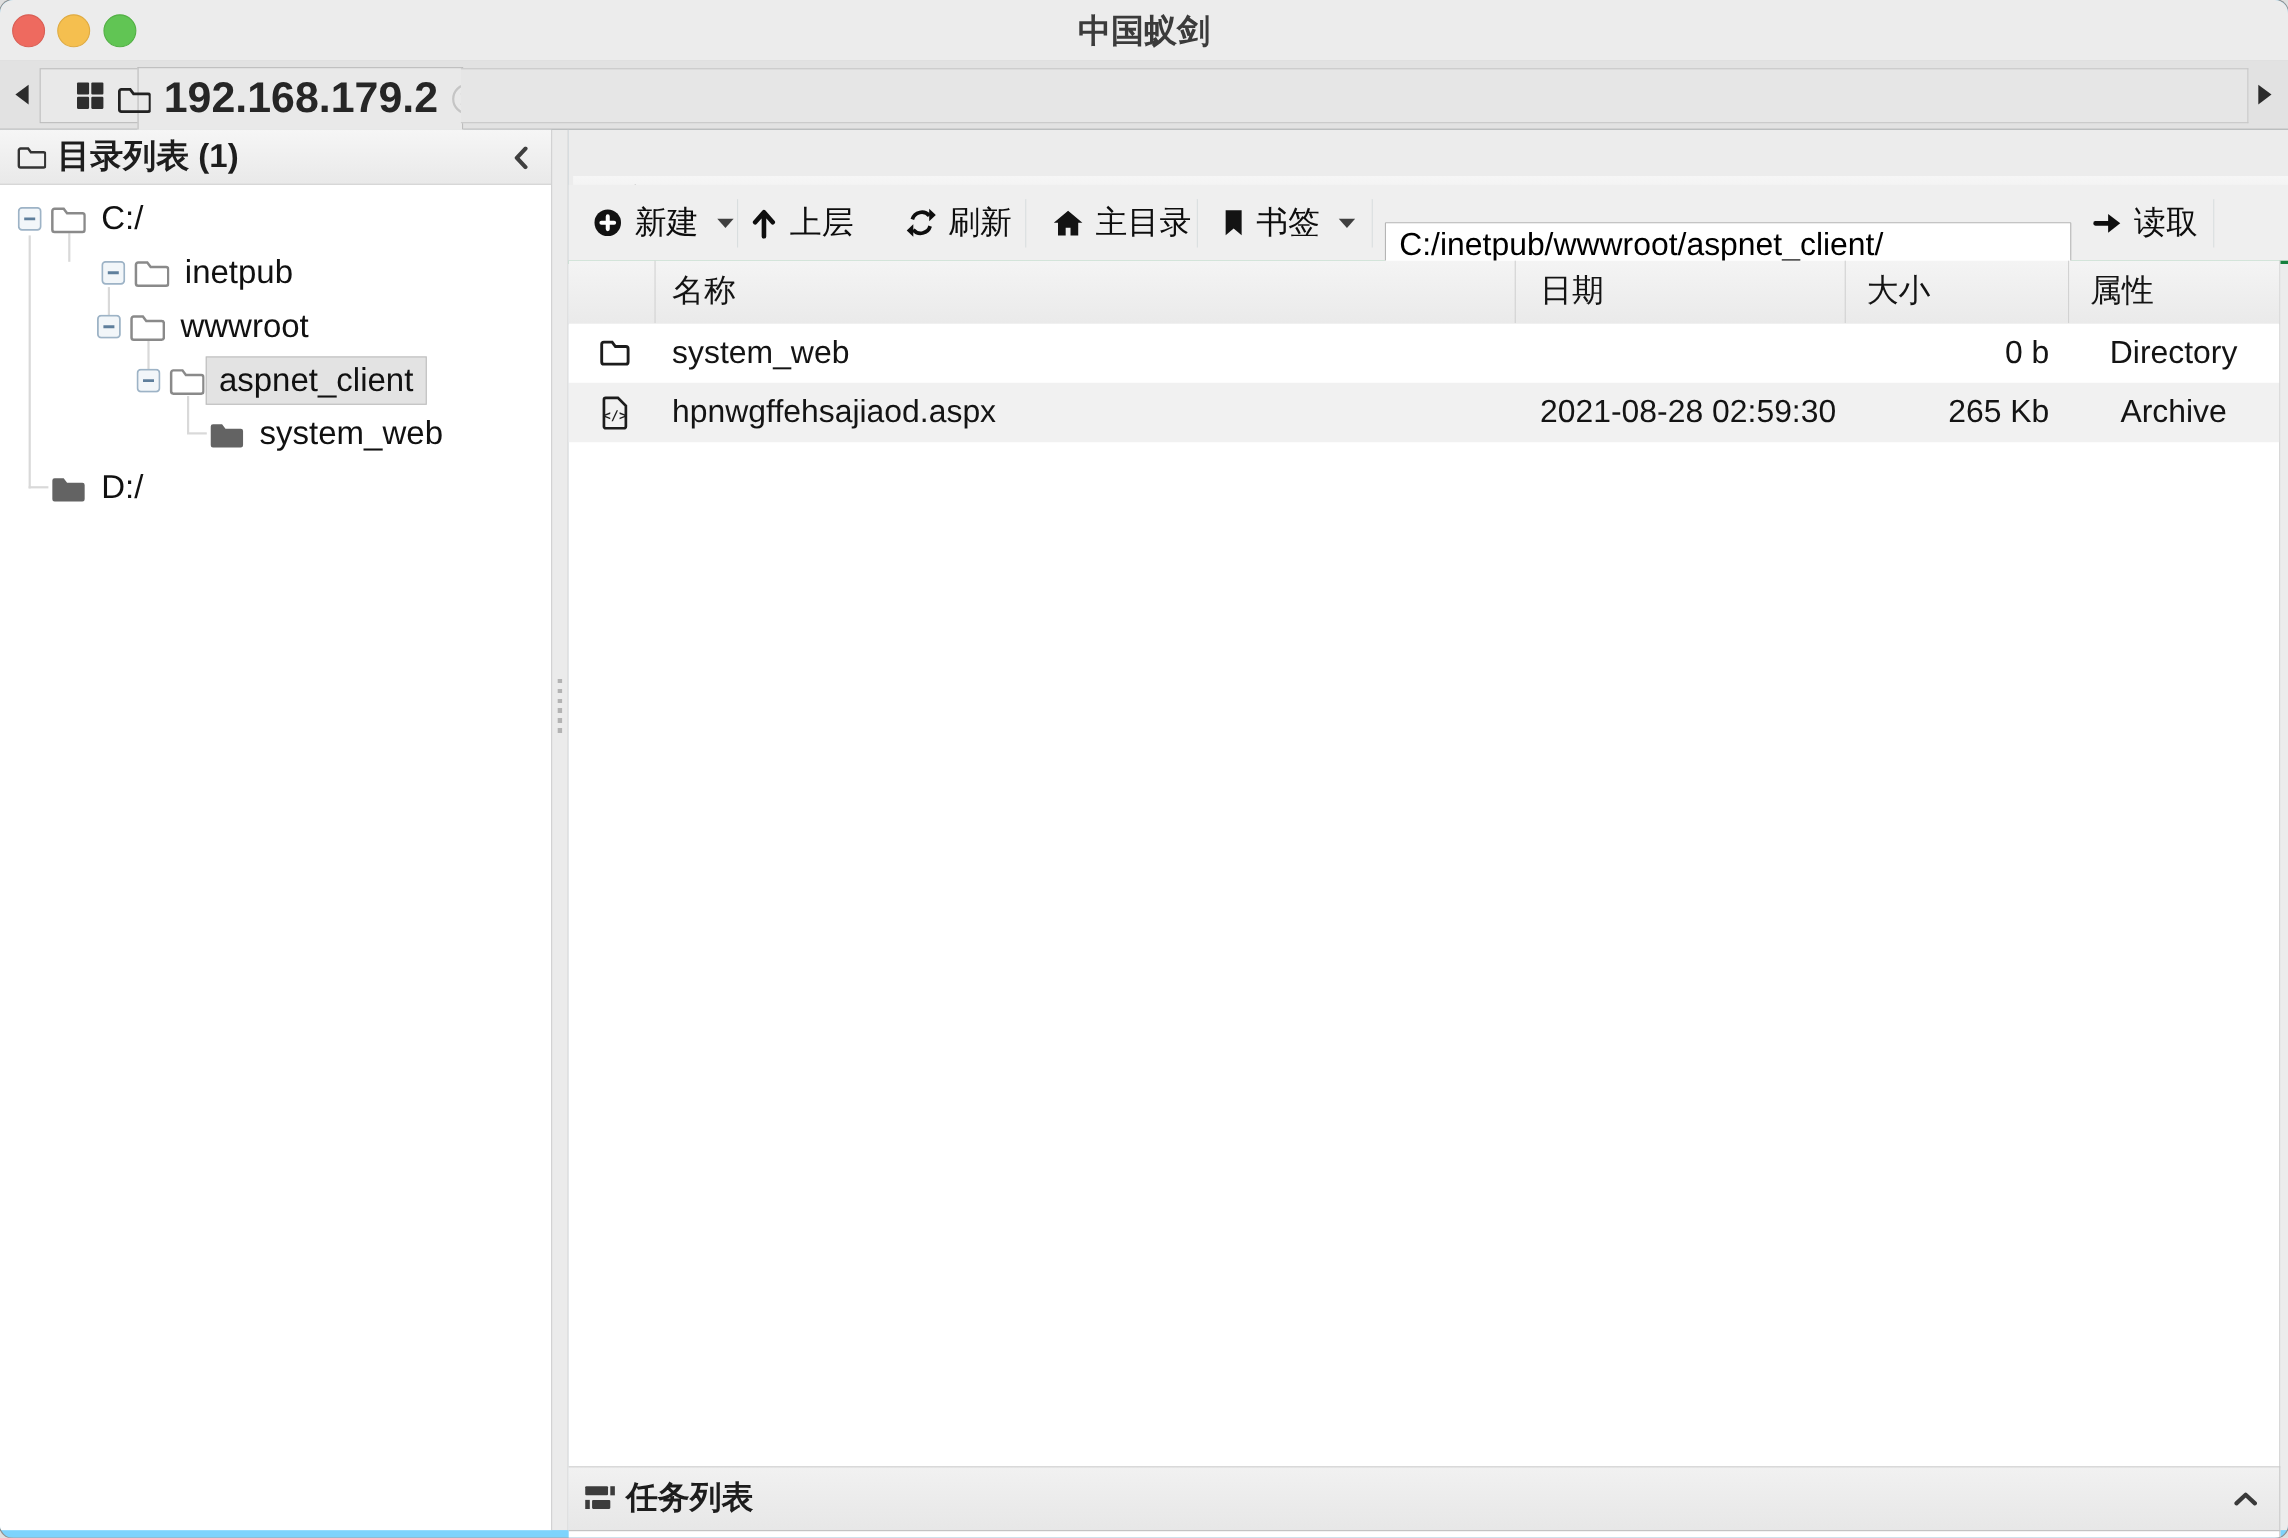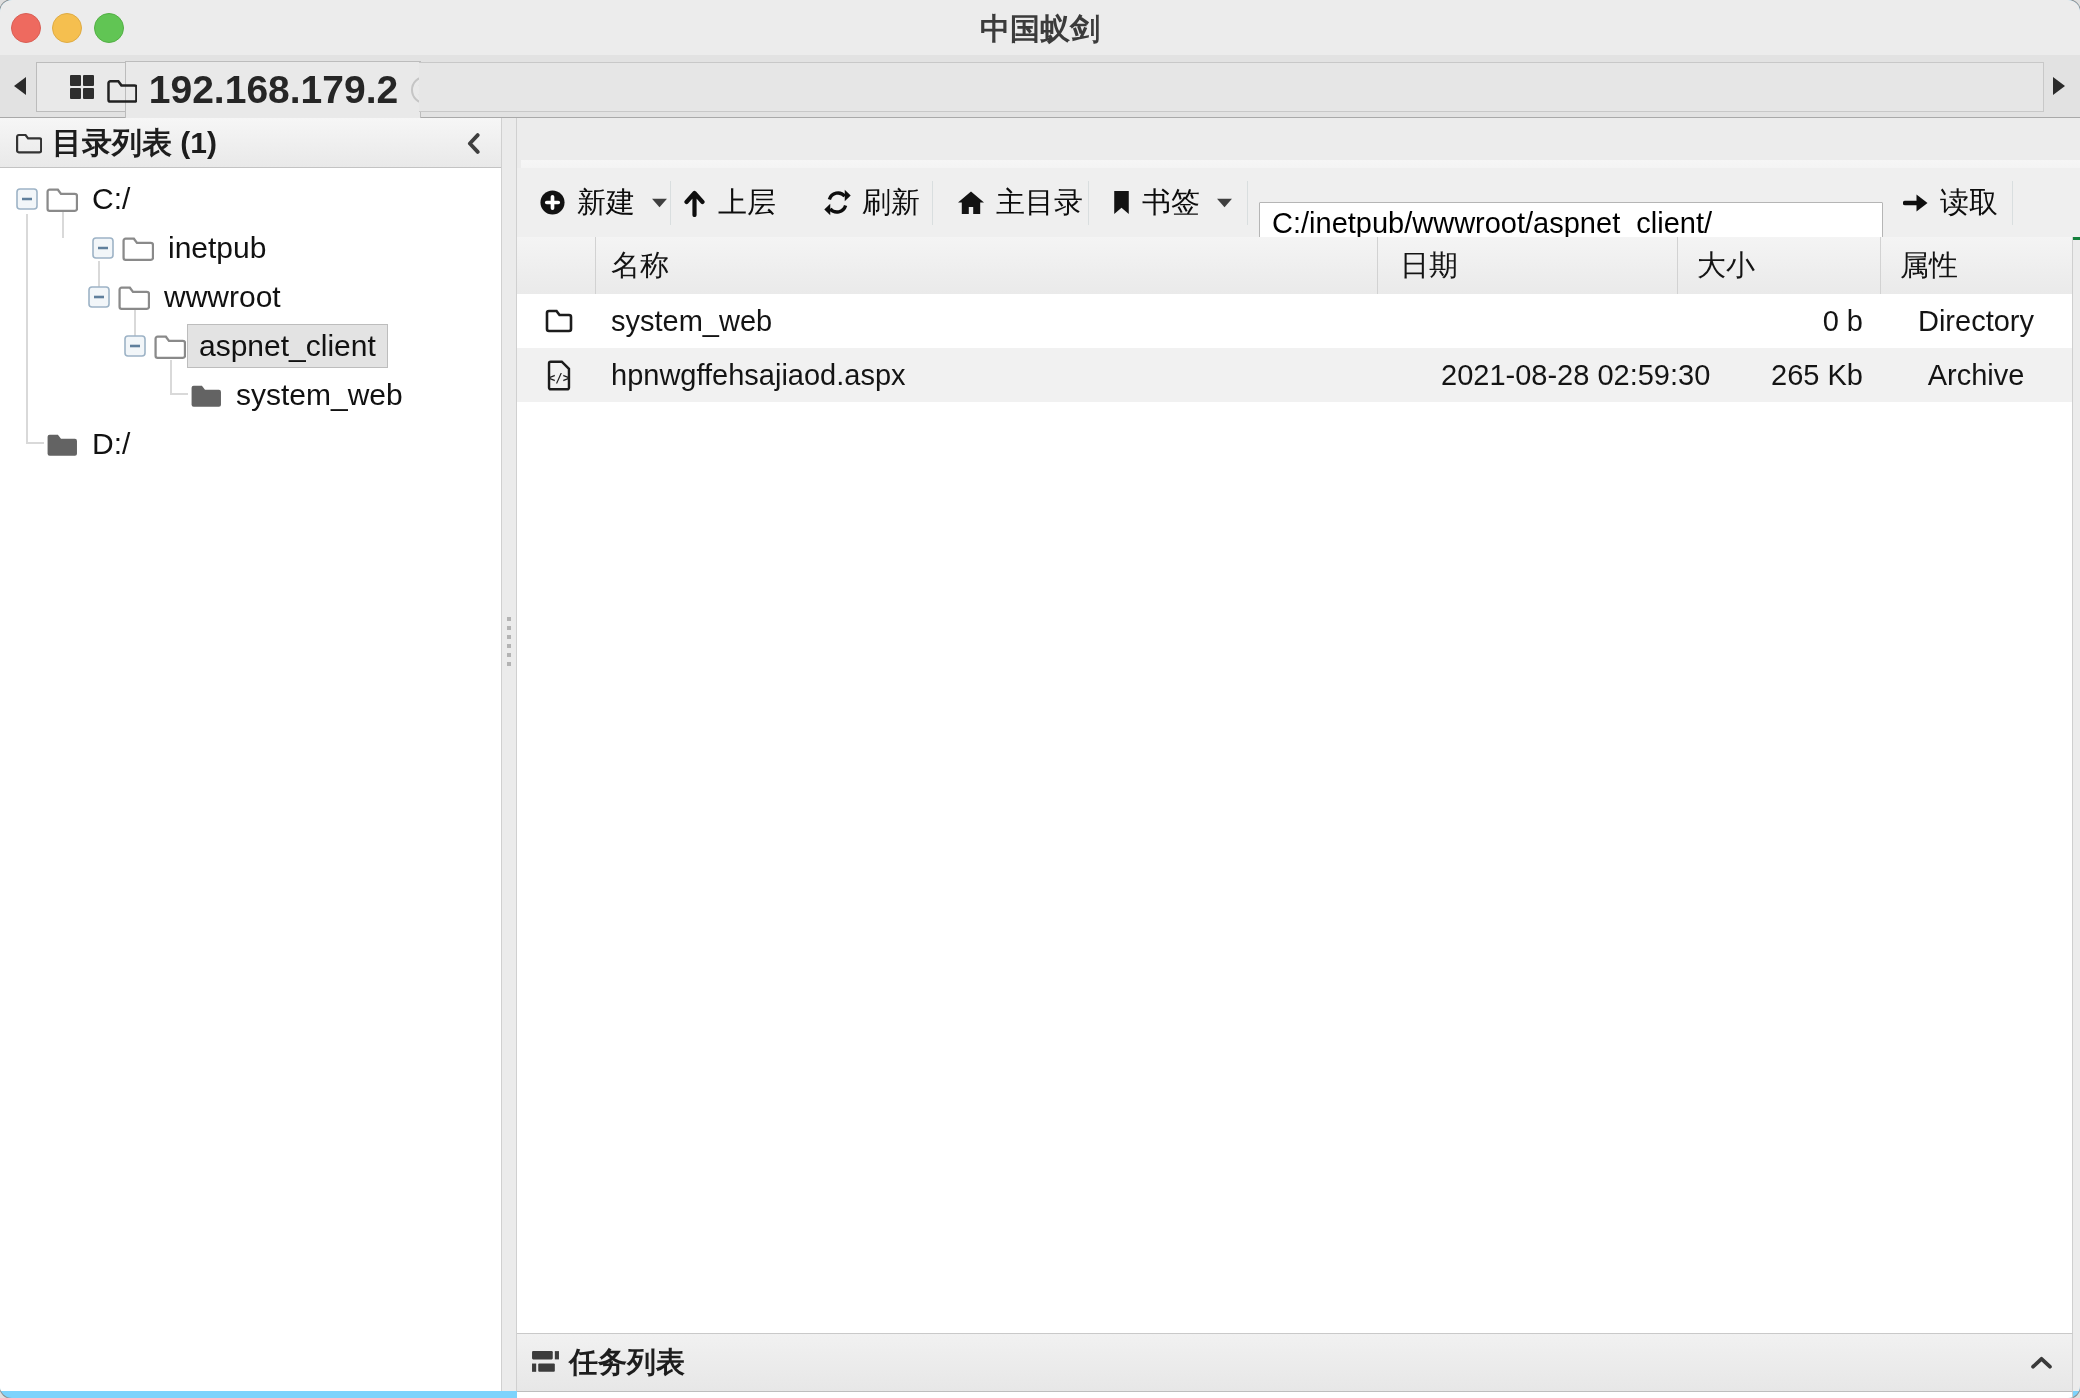--- a/index.html
+++ b/index.html
@@ -346,21 +346,21 @@
       </div>
 
       <div class="frow row-odd" style="top:111px;">
         <span class="abs" style="left:29px;top:12px;">
           <svg width="26" height="31" viewBox="0 0 22 28">
             <path d="M2 3 a1.5 1.5 0 0 1 1.5-1.5 h10 L20 8 v17 a1.5 1.5 0 0 1-1.5 1.5 h-15 A1.5 1.5 0 0 1 2 25 z" fill="none" stroke="#1c1c1c" stroke-width="2.2"></path>
             <text x="11" y="20" font-size="11" font-weight="bold" text-anchor="middle" fill="#1c1c1c" font-family="DejaVu Sans Mono, monospace">&lt;/&gt;</text>
           </svg>
         </span>
         <span class="cell" style="left:94px;">hpnwgffehsajiaod.aspx</span>
-        <span class="cell" style="left:883px;margin-left:41px;">2021-08-28 02:59:30</span>
+        <span class="cell" style="left:883px;">2021-08-28 02:59:30</span>
         <span class="cell" style="left:1160px;width:186px;text-align:right;">265 Kb</span>
         <span class="cell" style="left:1363px;width:192px;text-align:center;">Archive</span>
       </div>
     </div>
 
     <div class="taskbar">
       <span class="abs" style="left:14px;top:16px;">
         <svg width="29" height="25" viewBox="0 0 28 24">
           <rect x="1" y="1" width="20" height="8" rx="1" fill="#3c3c3c"></rect>
             <rect x="23" y="1" width="4" height="8" fill="#3c3c3c"></rect>

